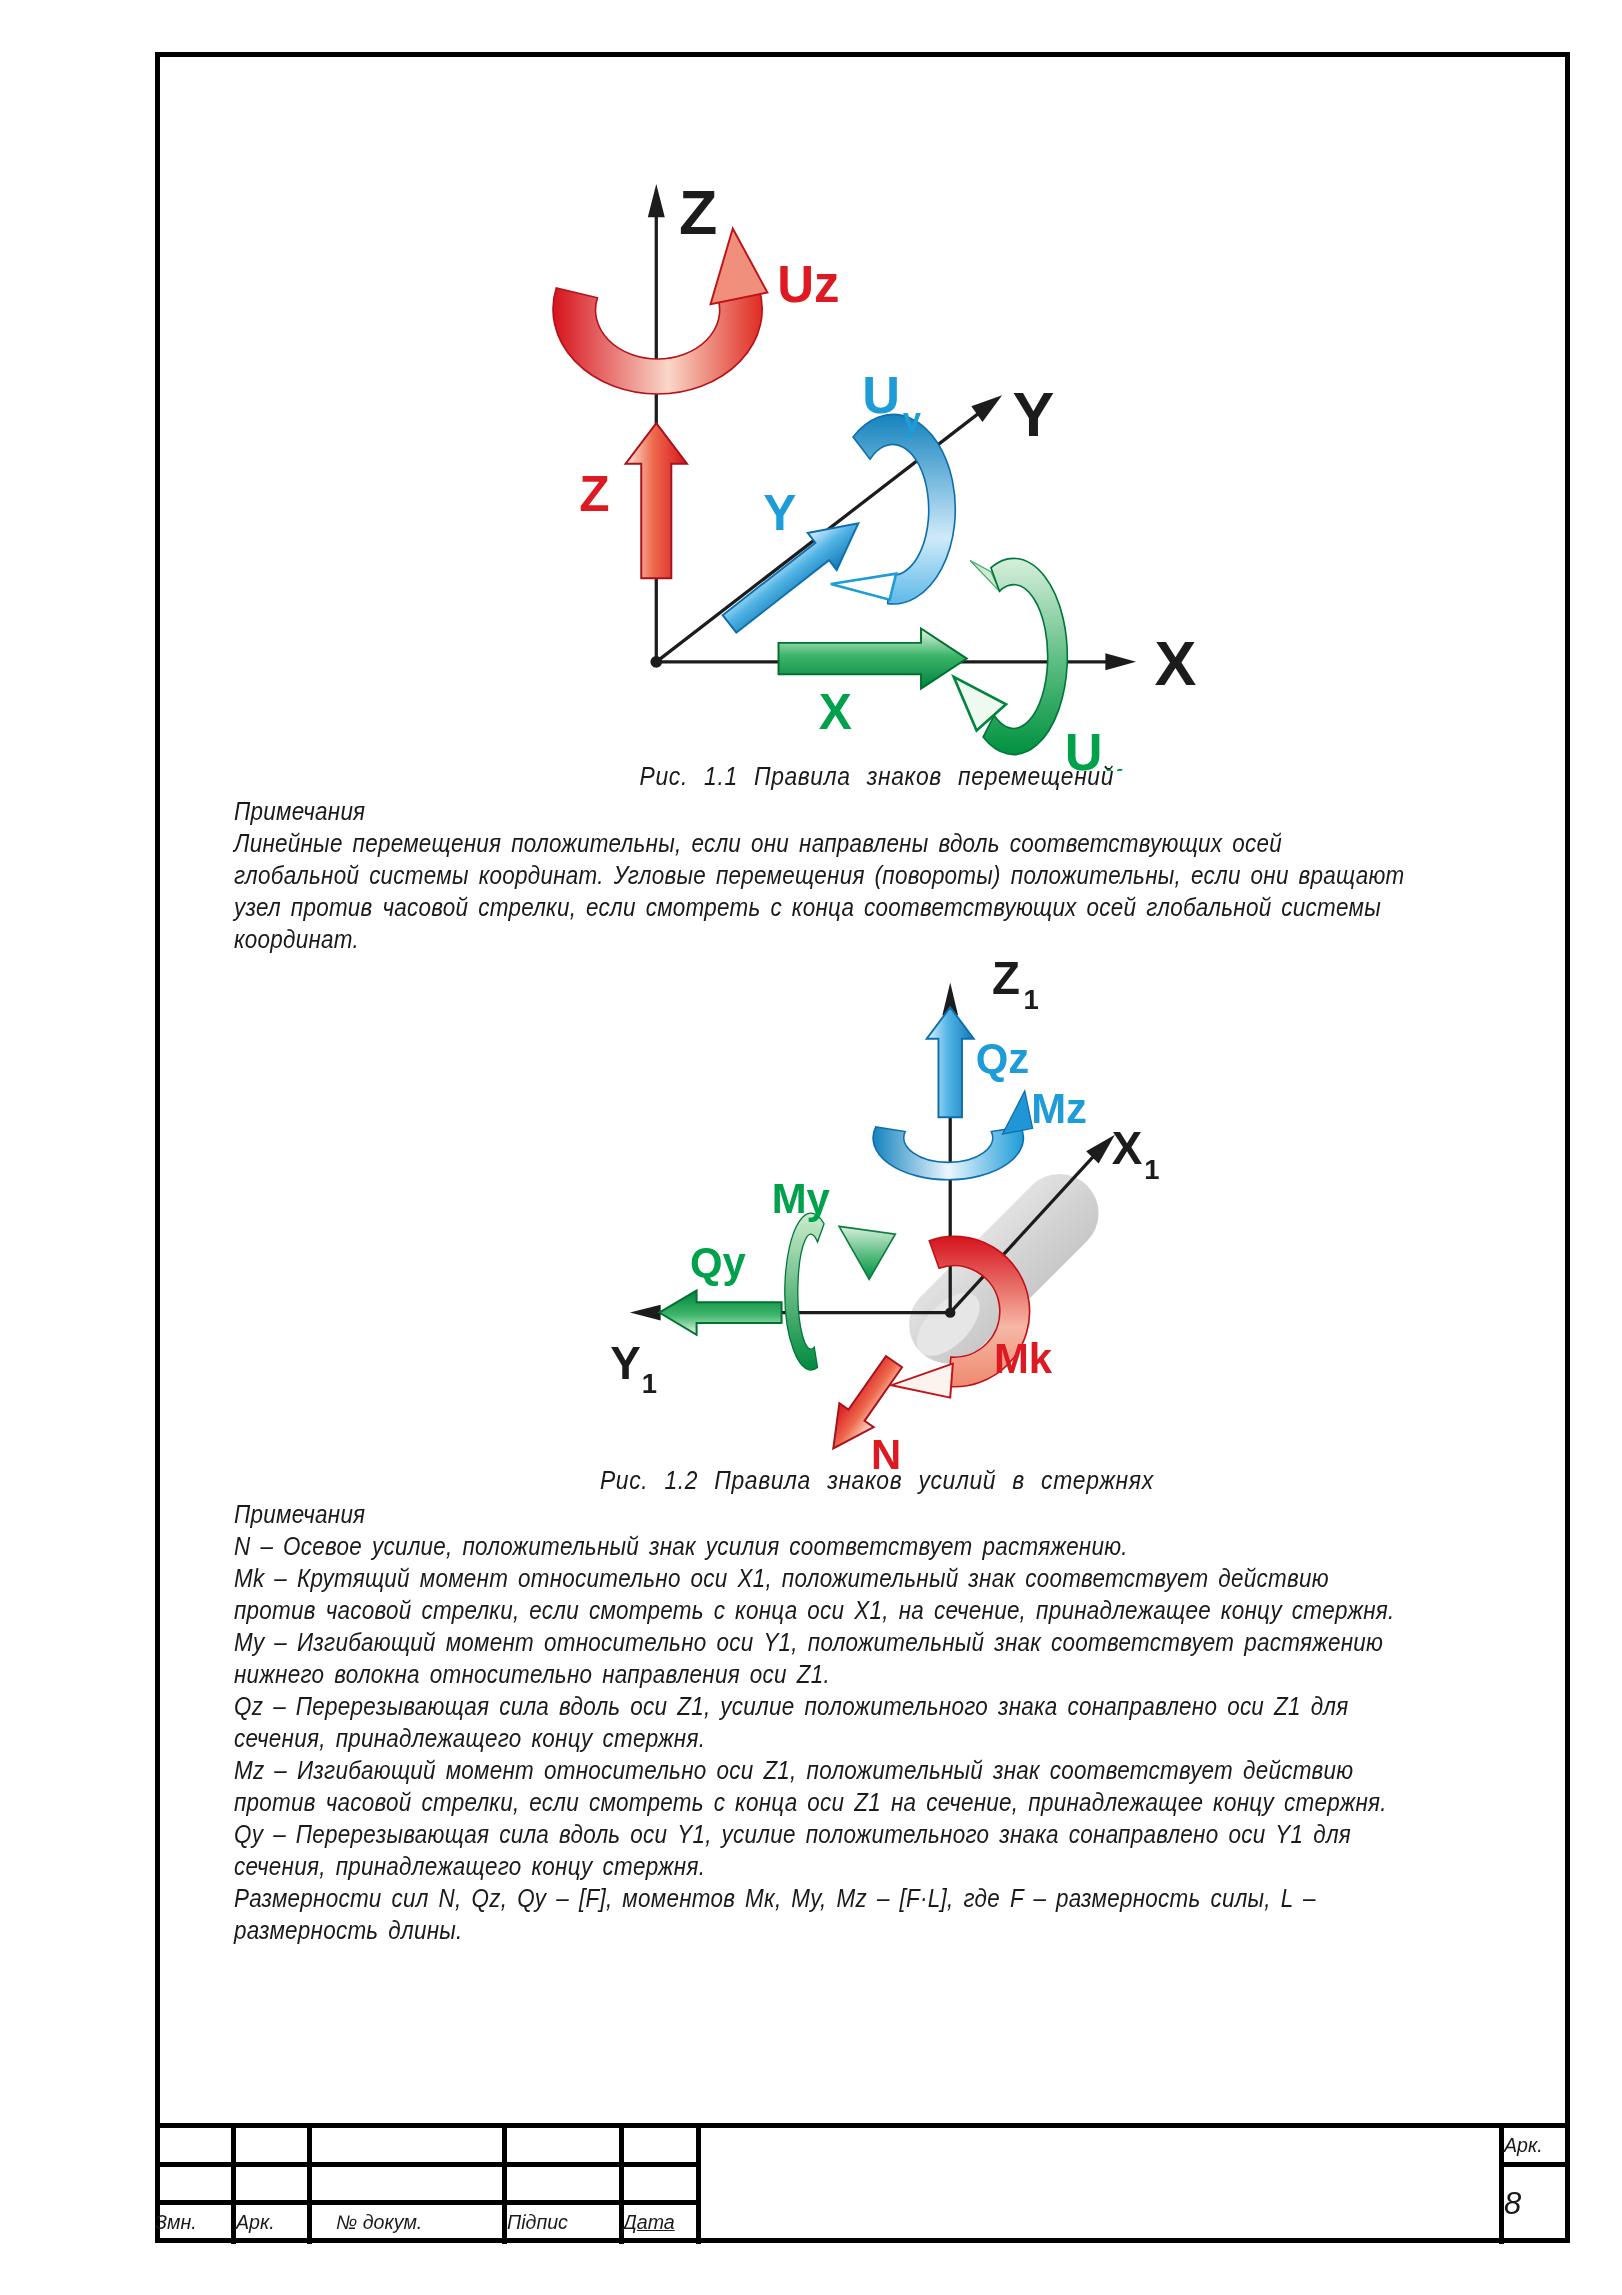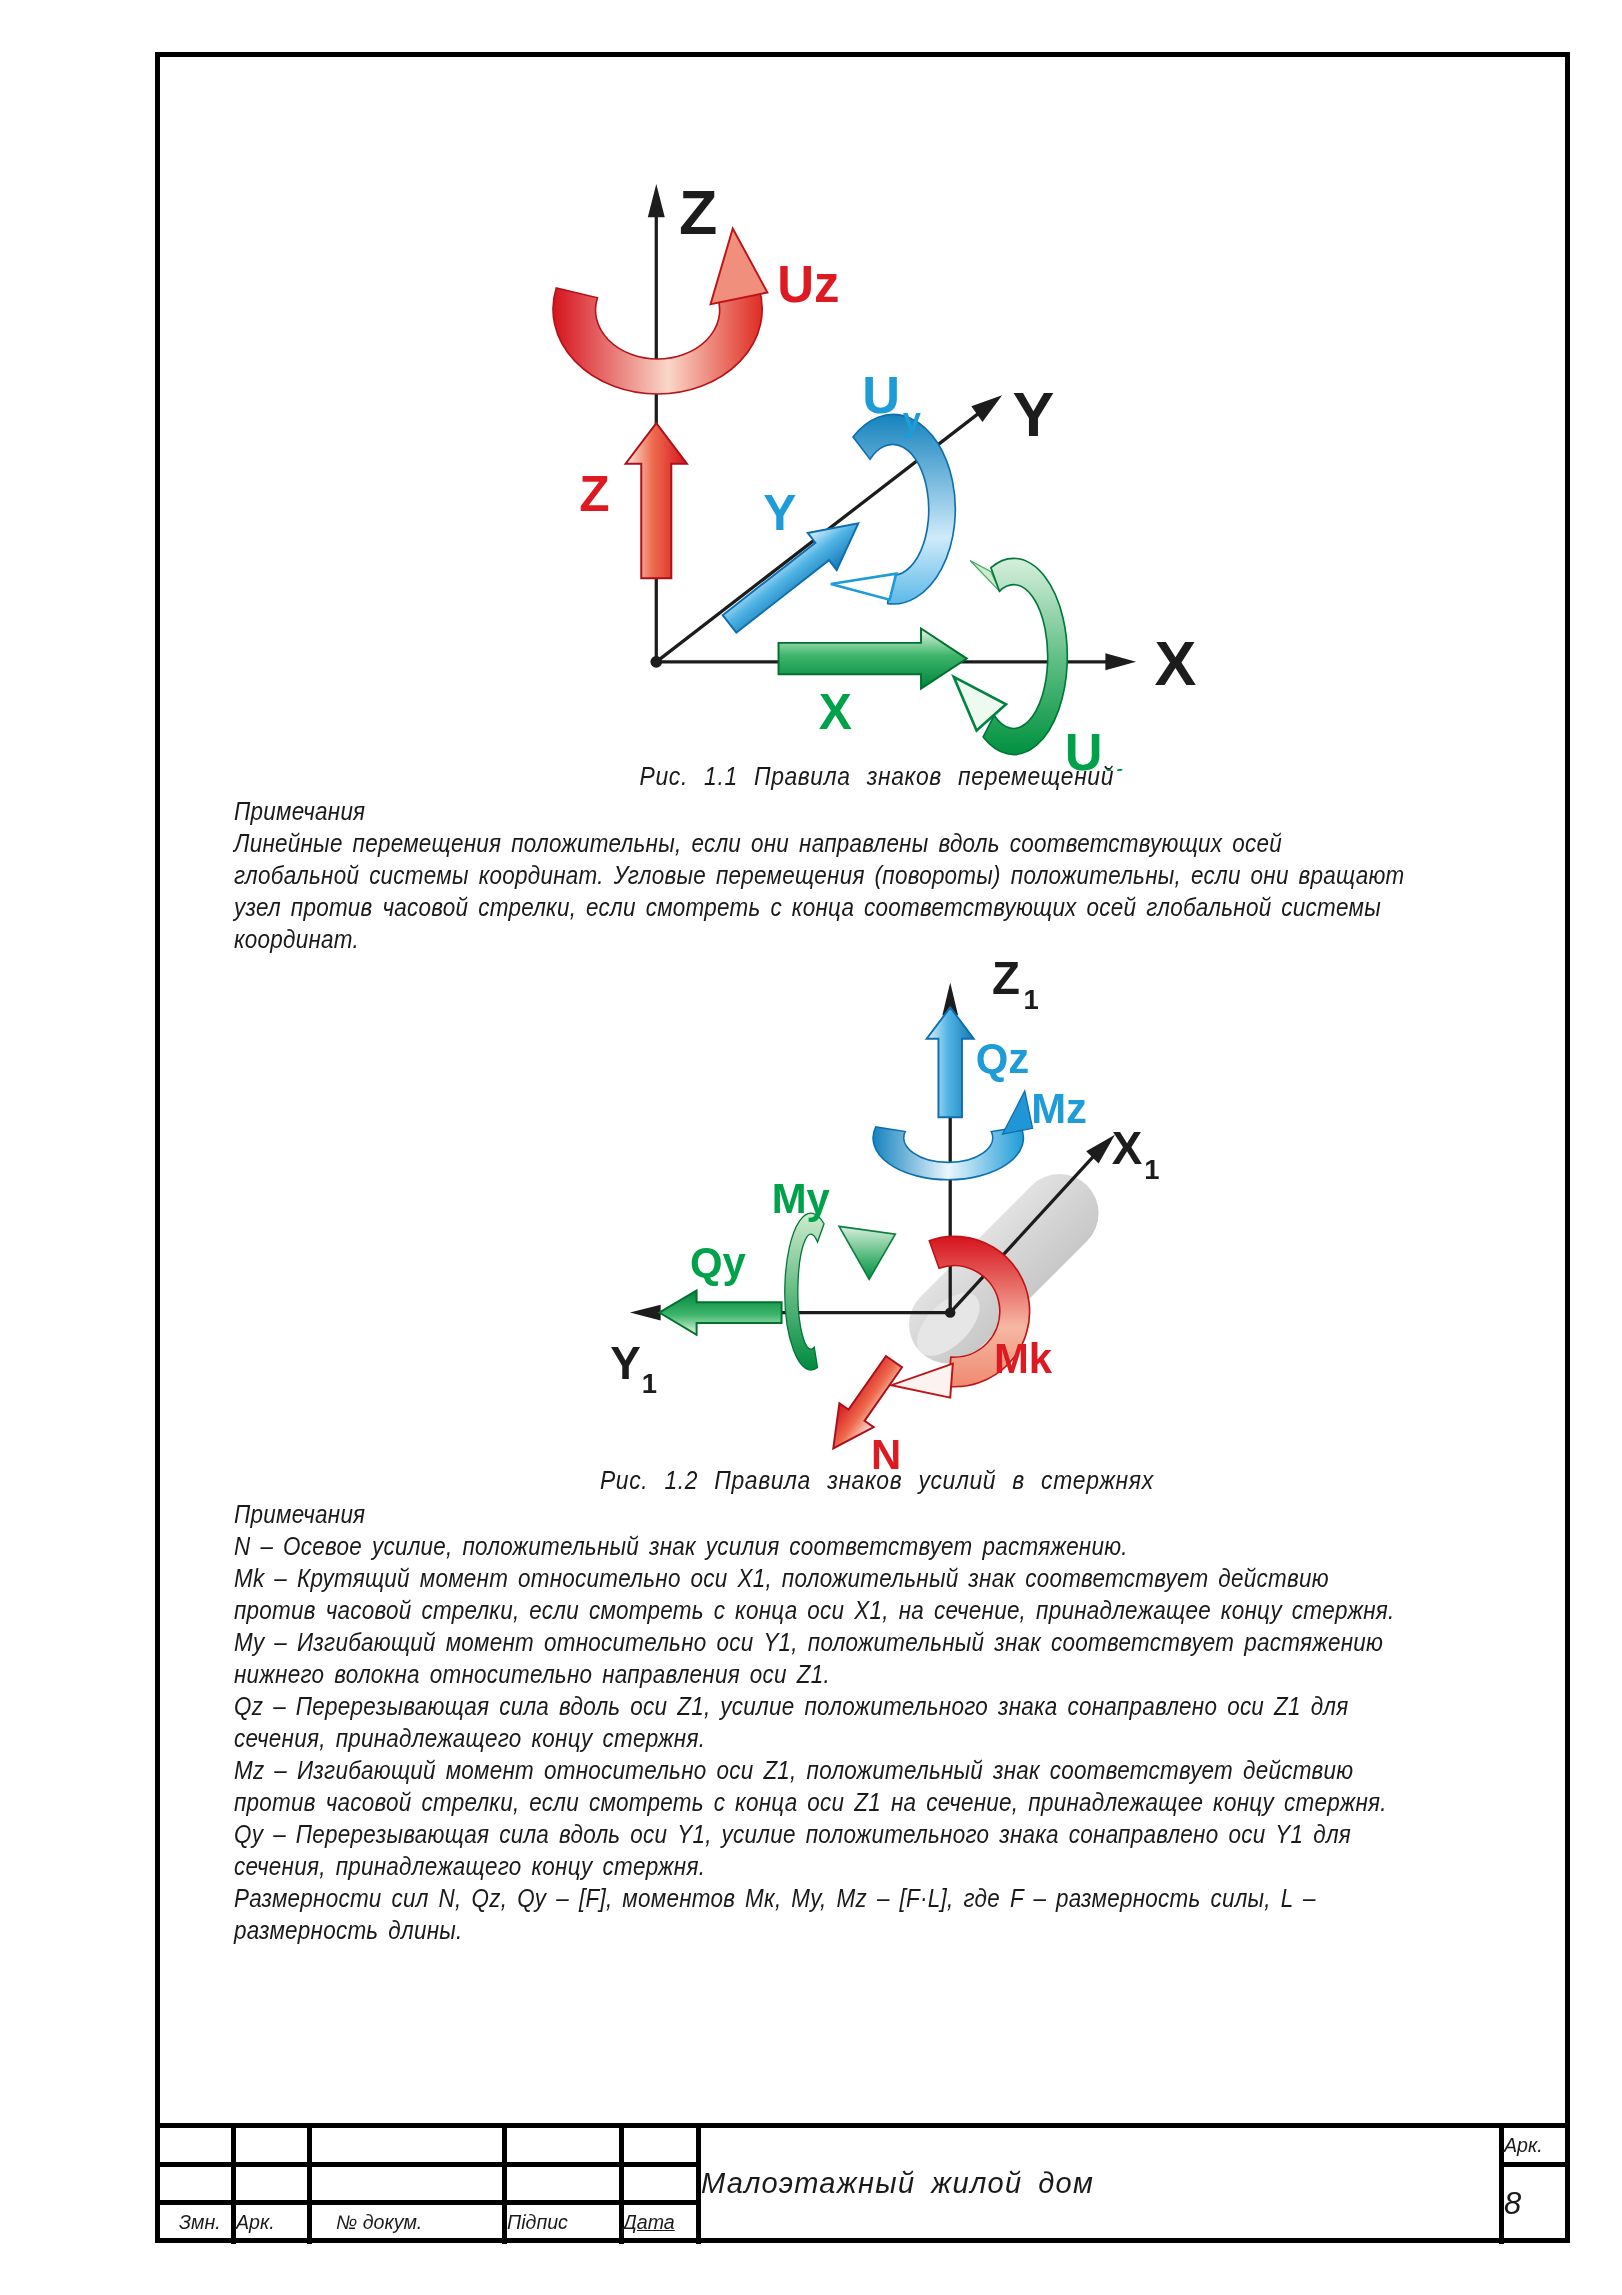--- a/index.html
+++ b/index.html
@@ -215,24 +215,23 @@
   <div class="tb-line" style="left:155px; top:2162px; width:541px; height:4.6px;"></div>
   <div class="tb-line" style="left:1499px; top:2162px; width:71px; height:4.6px;"></div>
   <div class="tb-line" style="left:155px; top:2200px; width:541px; height:4.6px;"></div>
   <div class="tb-line" style="left:231px; top:2123px; width:4.6px; height:121px;"></div>
   <div class="tb-line" style="left:307px; top:2123px; width:4.6px; height:121px;"></div>
   <div class="tb-line" style="left:502px; top:2123px; width:4.6px; height:121px;"></div>
   <div class="tb-line" style="left:619px; top:2123px; width:4.6px; height:121px;"></div>
   <div class="tb-line" style="left:696px; top:2123px; width:4.6px; height:121px;"></div>
   <div class="tb-line" style="left:1499px; top:2123px; width:4.6px; height:121px;"></div>
 
-  <div class="tb-cell tb-col-label" style="left:155px; top:2211px; width:66px;padding-left:24px;">Змн.</div>
+  <div class="tb-cell tb-col-label" style="left:155px; top:2211px; width:66px;">Змн.</div>
   <div class="tb-cell tb-col-label" style="left:236px; top:2211px; width:72px;">Арк.</div>
   <div class="tb-cell tb-col-label" style="left:312px; top:2211px; width:224px;padding-left:24px;">№ докум.</div>
   <div class="tb-cell tb-col-label" style="left:507px; top:2211px; width:104px;">Підпис</div>
   <div class="tb-cell tb-col-label" style="left:623px; top:2211px; width:73px;text-decoration:underline;">Дата</div>
 
-  <div class="tb-cell tb-doc-title" style="left:701px; top:2167px; width:799px;">Малоэтажный жилой дом</div>
   <div class="tb-cell tb-sheet-label" style="left:1504px; top:2134px; width:66px;">Арк.</div>
   <div class="tb-cell tb-sheet-number" style="left:1504px; top:2186px; width:66px;">8</div>
 
 </div>
 
 
 </body></html>

